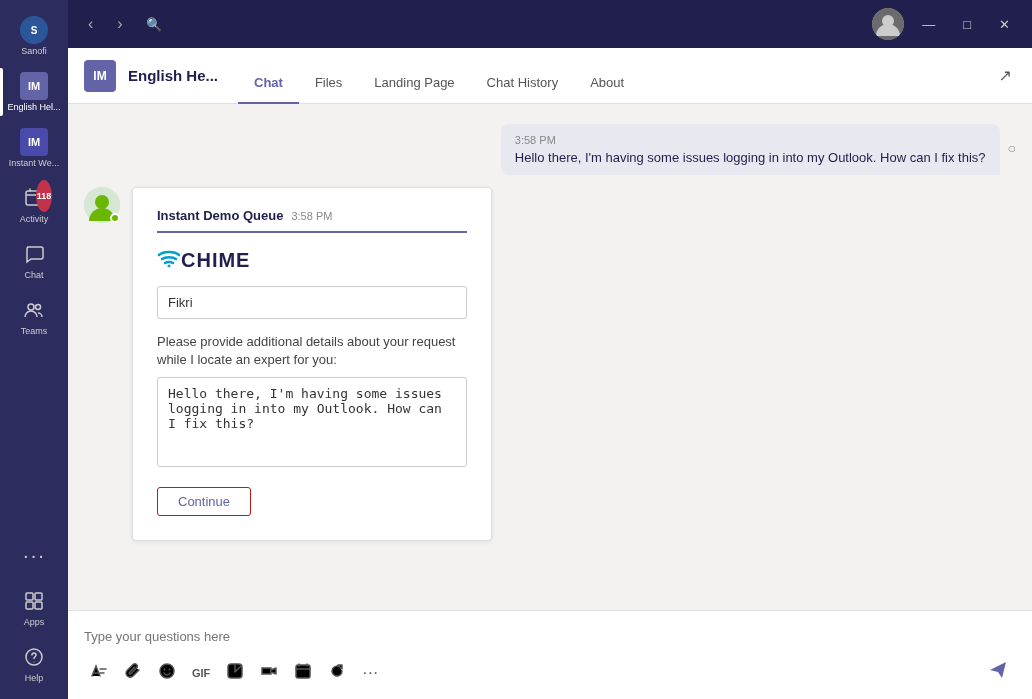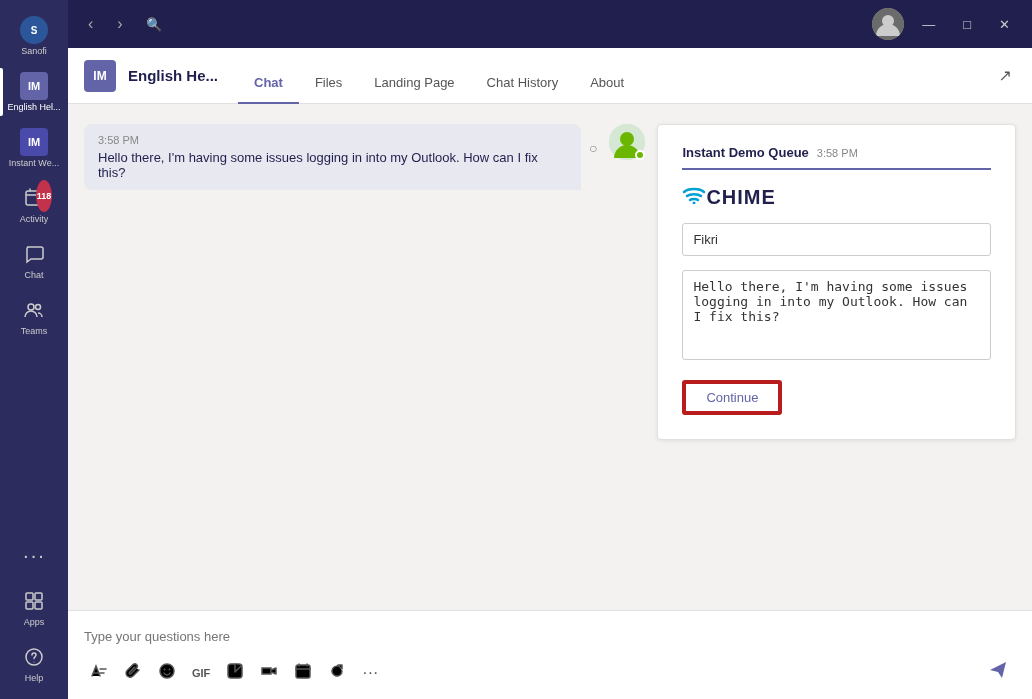--- a/index.html
+++ b/index.html
@@ -213,21 +213,21 @@
       padding: 4px;
     }
 
     
     .chat-area {
       flex: 1;
       background: #f3f2f1;
       overflow-y: auto;
       padding: 20px 16px;
       display: flex;
-      flex-direction: row;
+      flex-direction: column;
       gap: 12px;
     }
 
     
     .msg-row-right {
       display: flex;
       justify-content: flex-end;
       gap: 8px;
       align-items: flex-start;
     }
@@ -351,21 +351,21 @@
     }
     .form-desc {
       font-size: 13px;
       color: #444;
       margin-bottom: 8px;
       line-height: 1.4;
     }
     .continue-btn {
       margin-top: 16px;
       background: white;
-      border: 4px solid #b91c1c;
+      border: 1px solid #b91c1c;
       color: #6264a7;
       padding: 6px 20px;
       border-radius: 3px;
       font-size: 13px;
       cursor: pointer;
       font-weight: 500;
     }
 
     
     .input-bar {
@@ -570,20 +570,21 @@
               <path d="M5 10c3-2.5 11-2.5 14 0" stroke="#00a0d1" stroke-width="2.5" stroke-linecap="round"></path>
               <path d="M8 14c2-1.5 6-1.5 8 0" stroke="#00a0d1" stroke-width="2.5" stroke-linecap="round"></path>
               <circle cx="12" cy="17" r="1.5" fill="#00a0d1"></circle>
             </svg>
           </span>
           <span class="chime-text">CHIME</span>
         </div>
 
         <input class="form-input" type="text" value="Fikri" style="">
 
+        <div class="form-desc">Please provide additional details about your request while I locate an expert for you:</div>
         <textarea class="form-textarea" style="">Hello there, I'm having some issues logging in into my Outlook. How can I fix this?</textarea>
 
         <button class="continue-btn">Continue</button>
       </div>
     </div>
 
   </div>
 
   <div class="input-bar">
     <input class="input-field" type="text" placeholder="Type your questions here" style="">

